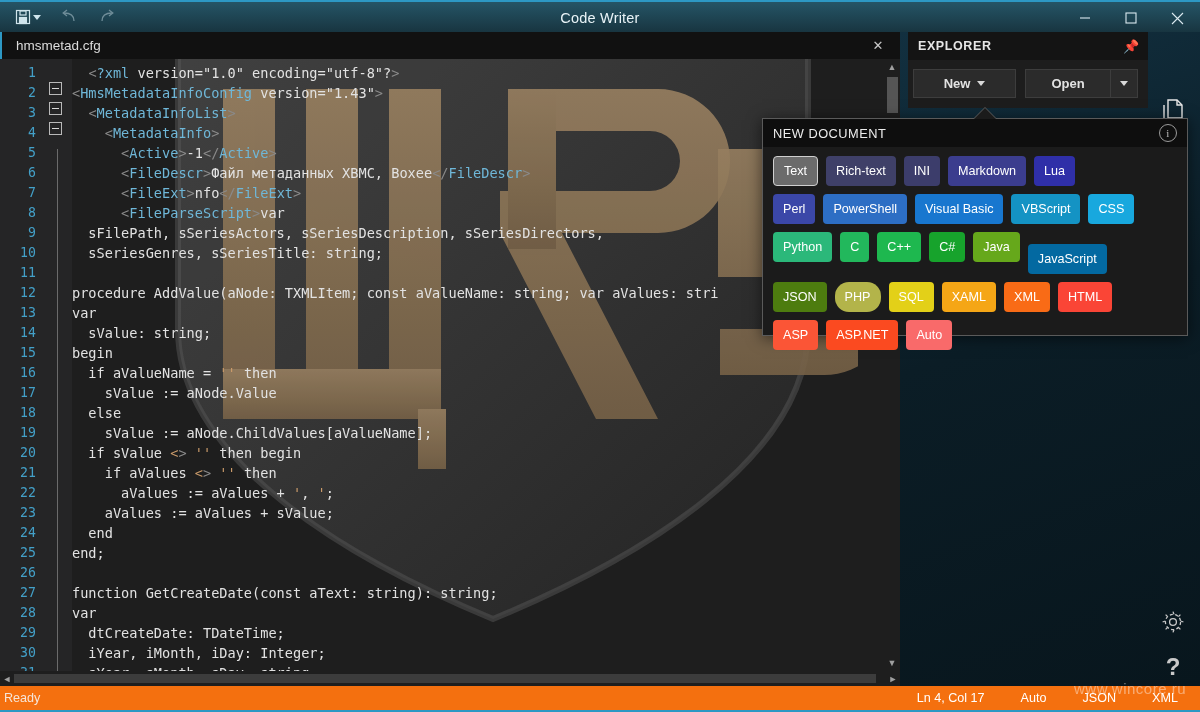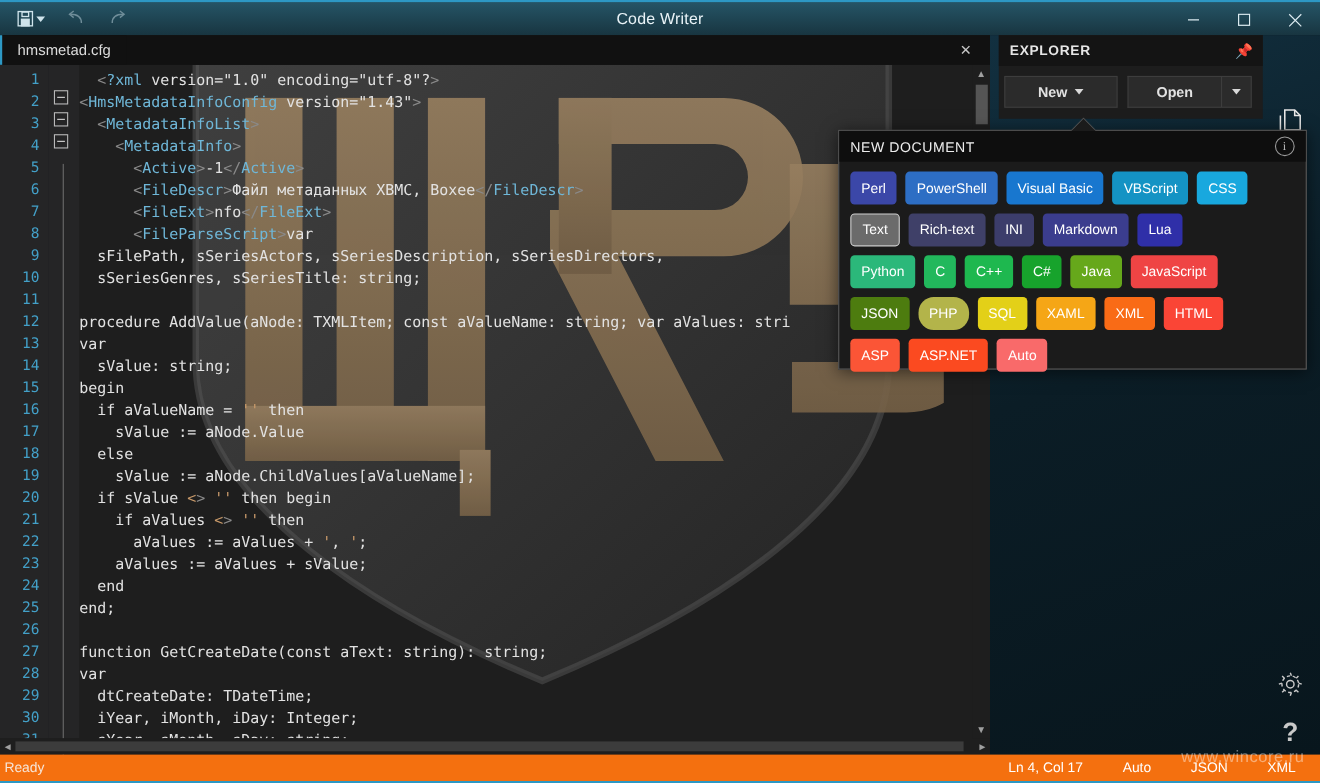--- a/index.html
+++ b/index.html
@@ -350,40 +350,40 @@
 </div>
 
 <div id="fly-arrow"></div>
 <div id="flyout">
   <div id="fly-head">
     <span>NEW DOCUMENT</span>
     <span id="fly-info">i</span>
   </div>
   <div id="fly-rows">
       <div class="frow">
+        <div class="lbtn sel" style="background: rgb(107, 107, 107);">Text</div>
+        <div class="lbtn" style="background: rgb(63, 64, 104);">Rich-text</div>
+        <div class="lbtn" style="background: rgb(60, 61, 107);">INI</div>
+        <div class="lbtn" style="background: rgb(59, 61, 142);">Markdown</div>
+        <div class="lbtn" style="background: rgb(47, 47, 168);">Lua</div>
+      </div>
+      <div class="frow">
         <div class="lbtn" style="background: rgb(59, 71, 168);">Perl</div>
         <div class="lbtn" style="background: rgb(45, 110, 196);">PowerShell</div>
         <div class="lbtn" style="background: rgb(24, 119, 207);">Visual Basic</div>
         <div class="lbtn" style="background: rgb(20, 147, 196);">VBScript</div>
         <div class="lbtn" style="background: rgb(24, 168, 222);">CSS</div>
-      </div>
-      <div class="frow">
-        <div class="lbtn sel" style="background: rgb(107, 107, 107);">Text</div>
-        <div class="lbtn" style="background: rgb(63, 64, 104);">Rich-text</div>
-        <div class="lbtn" style="background: rgb(60, 61, 107);">INI</div>
-        <div class="lbtn" style="background: rgb(59, 61, 142);">Markdown</div>
-        <div class="lbtn" style="background: rgb(47, 47, 168);">Lua</div>
       </div>
       <div class="frow">
         <div class="lbtn" style="background: rgb(43, 184, 122);">Python</div>
         <div class="lbtn" style="background: rgb(34, 184, 92);">C</div>
         <div class="lbtn" style="background: rgb(30, 184, 79);">C++</div>
         <div class="lbtn" style="background: rgb(23, 163, 44);">C#</div>
         <div class="lbtn" style="background: rgb(102, 168, 27);">Java</div>
-        <div class="lbtn" style="background: #ef4444;">JavaScript</div>
+        <div class="lbtn" style="background: #0369a1; margin-top: 12px;">JavaScript</div>
       </div>
       <div class="frow">
         <div class="lbtn" style="background: #4d7c0f;">JSON</div>
         <div class="lbtn" style="background: rgb(179, 180, 74); border-radius: 14px;">PHP</div>
         <div class="lbtn" style="background: rgb(227, 208, 24);">SQL</div>
         <div class="lbtn" style="background: rgb(245, 166, 22);">XAML</div>
         <div class="lbtn" style="background: rgb(249, 107, 22);">XML</div>
         <div class="lbtn" style="background: rgb(250, 69, 54);">HTML</div>
       </div>
       <div class="frow">

